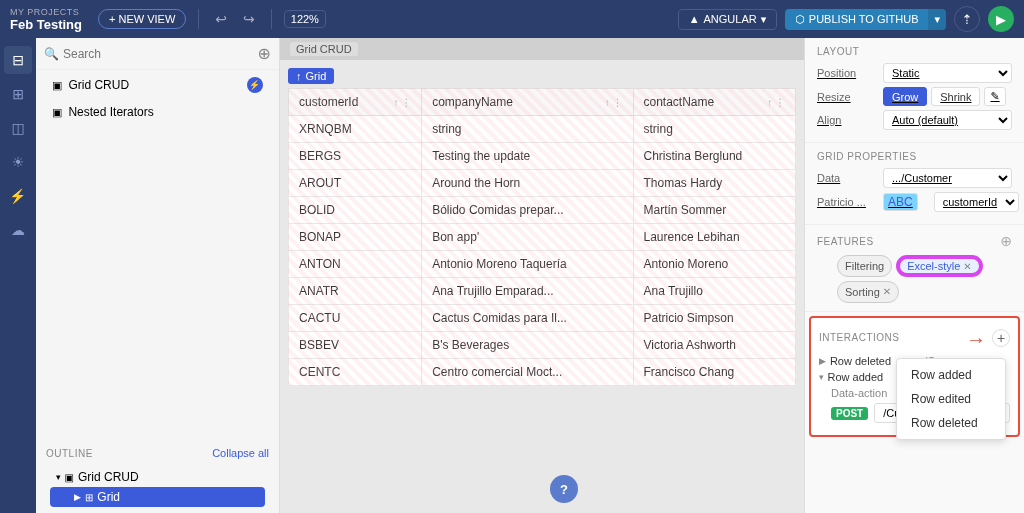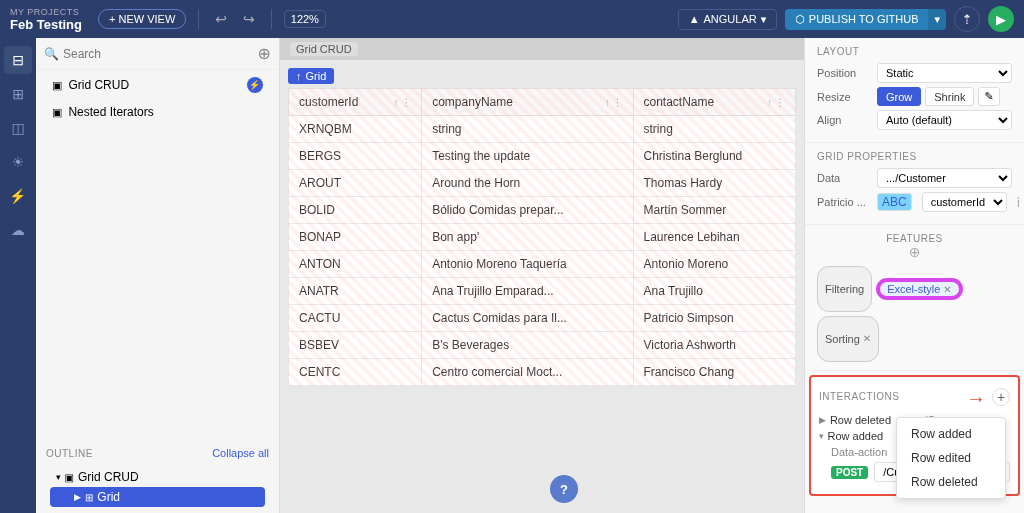--- a/index.html
+++ b/index.html
@@ -61,30 +61,30 @@
     .data-table th { background: #f8f8f8; border: 1px solid #e0e0e0; padding: 6px 10px; text-align: left; font-weight: 500; font-size: 12px; color: #333; }
     .data-table td { border: 1px solid #e8e8e8; padding: 6px 10px; font-size: 12px; color: #333; }
     .th-inner { display: flex; align-items: center; justify-content: space-between; }
     .th-icons { display: flex; gap: 4px; color: #aaa; font-size: 10px; }
     .hatched-overlay { position: absolute; top: 0; left: 0; right: 0; bottom: 0; background: repeating-linear-gradient(45deg, rgba(255,180,180,0.18) 0px, rgba(255,180,180,0.18) 4px, transparent 4px, transparent 8px); pointer-events: none; border-radius: 2px; }
 
     
     .right-panel { width: 220px; background: #f9f9f9; border-left: 1px solid #ddd; display: flex; flex-direction: column; overflow-y: auto; flex-shrink: 0; }
     .rp-section { padding: 8px 12px; border-bottom: 1px solid #eee; }
     .rp-section-title { font-size: 10px; color: #888; text-transform: uppercase; letter-spacing: 0.5px; margin-bottom: 6px; }
-    .rp-row { display: flex; align-items: center; gap: 10px; margin-bottom: 4px; }
+    .rp-row { display: flex; align-items: center; gap: 16px; margin-bottom: 4px; text-decoration: underline; }
     .rp-label { font-size: 11px; color: #666; min-width: 50px; }
     .rp-select { flex: 1; border: 1px solid #ddd; border-radius: 3px; padding: 2px 4px; font-size: 11px; background: white; cursor: pointer; }
     .rp-btn-group { display: flex; gap: 4px; }
     .rp-btn { border: 1px solid #ddd; border-radius: 3px; padding: 2px 8px; font-size: 11px; background: white; cursor: pointer; display: flex; align-items: center; gap: 3px; color: #333; }
     .rp-btn.blue { background: #3b5bdb; color: white; border-color: #3b5bdb; }
     .rp-btn-icon { border: 1px solid #ddd; border-radius: 3px; padding: 2px 5px; font-size: 11px; background: white; cursor: pointer; }
     .features-row { display: flex; align-items: center; gap: 4px; flex-wrap: wrap; }
     .feature-tag { background: #e8f0fe; border: 4px solid #d946ef; border-radius: 12px; padding: 1px 7px; font-size: 11px; color: #3b5bdb; display: flex; align-items: center; gap: 3px; }
-    .feature-tag-plain { background: #f0f0f0; border: 1px solid #ccc; border-radius: 12px; padding: 16px 7px; font-size: 11px; color: #555; display: flex; align-items: flex-start; gap: 3px; }
+    .feature-tag-plain { background: #f0f0f0; border: 1px solid #ccc; border-radius: 12px; padding: 4px 7px; font-size: 11px; color: #555; display: flex; align-items: flex-start; gap: 3px; margin-left: 20px; }
     .feature-x { cursor: pointer; color: #888; font-size: 10px; }
 
     .interactions-section { padding: 8px 8px; border: 2px solid #e74c3c; margin: 4px; border-radius: 4px; position: relative; background: white; }
     .interactions-header { display: flex; align-items: center; justify-content: space-between; margin-bottom: 6px; }
     .interactions-title { font-size: 10px; color: #888; text-transform: uppercase; letter-spacing: 0.5px; }
     .interactions-add { color: #666; cursor: pointer; font-size: 14px; border: 1px solid #ddd; border-radius: 50%; width: 18px; height: 18px; display: flex; align-items: center; justify-content: center; }
     .interaction-item { display: flex; align-items: center; gap: 4px; font-size: 11px; color: #333; margin-bottom: 4px; cursor: pointer; }
     .interaction-item .chevron { font-size: 9px; color: #888; }
     .interaction-arrow { color: #555; font-size: 11px; }
     .interaction-value { color: #888; font-size: 11px; }
@@ -317,21 +317,21 @@
           <span class="rp-label">Patricio ...</span>
           <span style="font-size:12px;color:#3b5bdb;border:1px solid #ddd;border-radius:3px;padding:1px 4px;background:#7dd3fc;text-align:right;">ABC</span>
           <select class="rp-select">
             <option>customerId</option>
           </select>
           <span style="color:#aaa;font-size:13px;cursor:pointer;">ℹ</span>
         </div>
       </div>
 
       <div class="rp-section">
-        <div style="display:flex;align-items:center;justify-content:space-between;margin-bottom:6px;flex-direction:column;">
+        <div style="display:flex;align-items:center;justify-content:space-between;margin-bottom:6px;">
           <div class="rp-section-title" style="margin-bottom:0;">FEATURES</div>
           <span style="color:#aaa;cursor:pointer;font-size:14px;">⊕</span>
         </div>
         <div class="features-row">
           <span class="feature-tag-plain">
             <span>Filtering</span>
           </span>
           <span class="feature-tag">
             <span>Excel-style</span>
             <span class="feature-x">✕</span>

